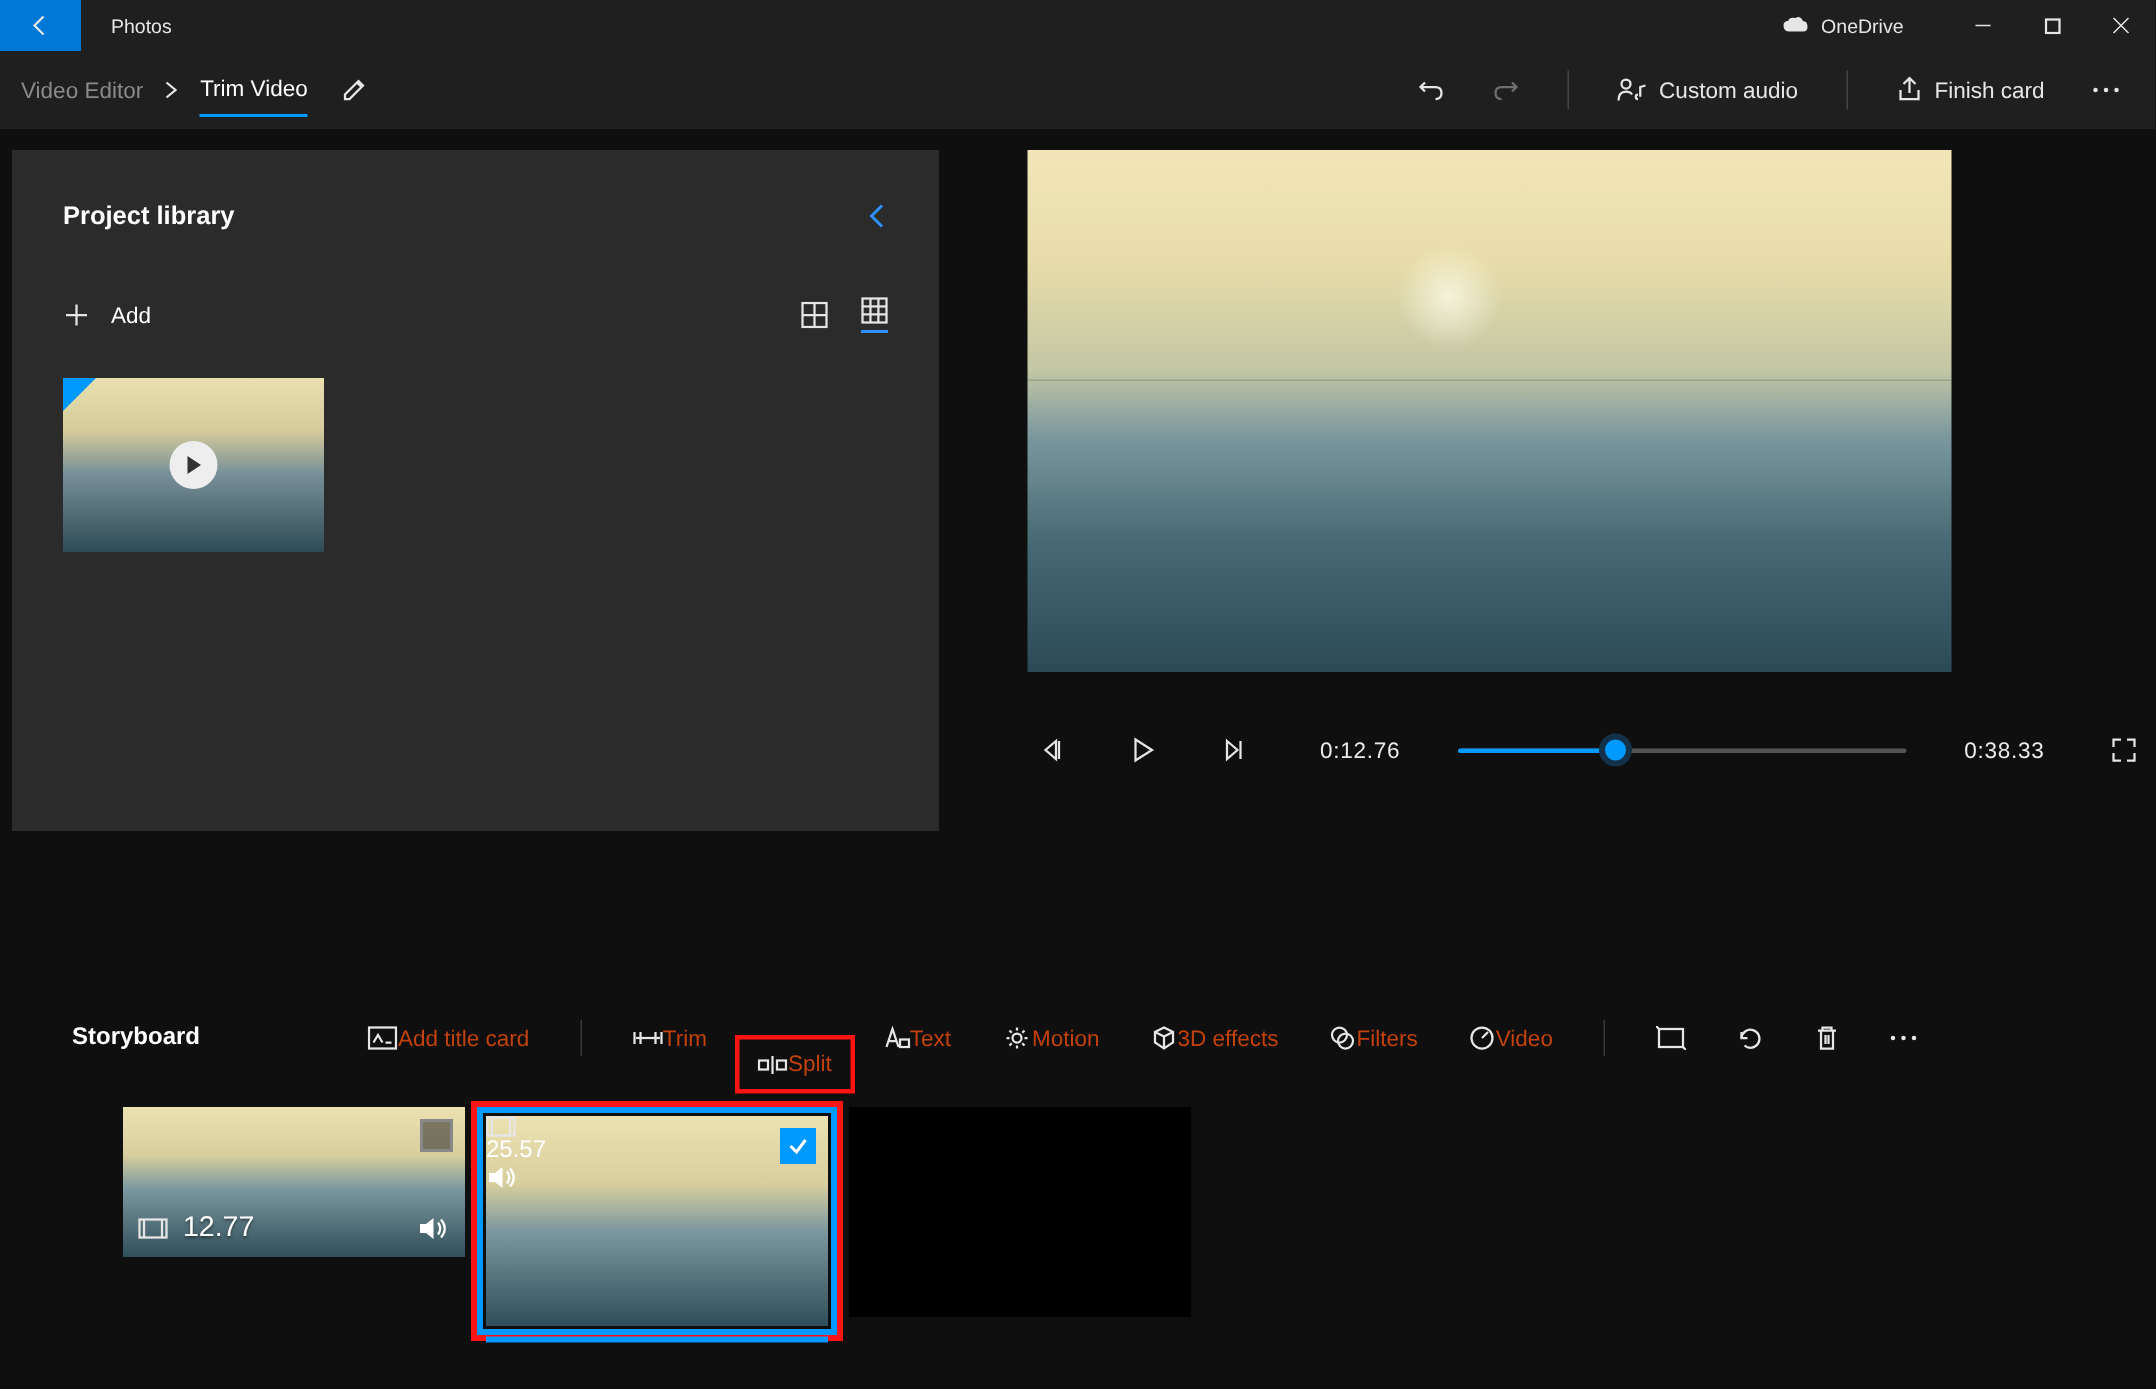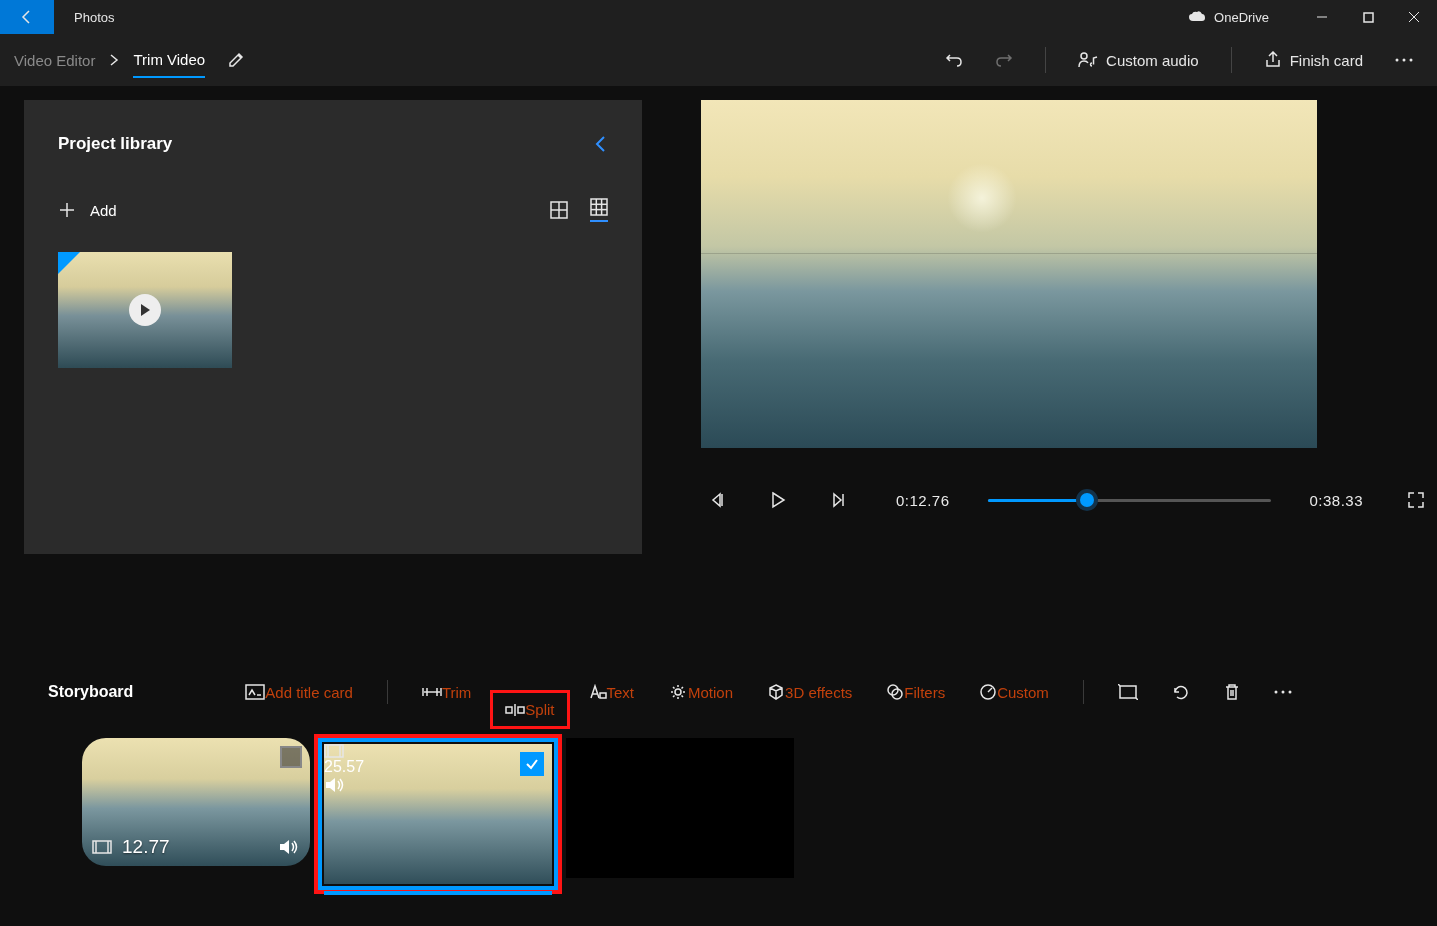--- a/index.html
+++ b/index.html
@@ -19,21 +19,21 @@
   .breadcrumb { display:flex; align-items:center; gap:14px; }
   .bc-item { color:#8a8a8a; }
   .bc-sep { color:#8a8a8a; }
   .bc-active { color:#fff; border-bottom: 2px solid #0099ff; padding-bottom: 8px; margin-top:8px;}
   .pencil { margin-left: 8px; }
   .toolbar-spacer { flex:1; }
   .tool-btn { display:flex; align-items:center; gap:8px; color:#e6e6e6; height:40px; padding: 0 10px; }
   .vsep { width:1px; height:26px; background:#444; margin:0 10px; }
 
   
-  .main { display:flex; height: calc(572px); padding: 14px 12px 0 24px; gap: 50px;}
+  .main { display:flex; height: calc(572px); padding: 14px 12px 0 8px; gap: 50px;}
   .library { width: 618px; height: 454px; background:#2b2b2b; padding: 34px 34px; position:relative; }
   .lib-header { display:flex; align-items:center; justify-content:space-between; }
   .lib-title { font-size:17px; font-weight:600; }
   .chevron-collapse { color:#2f8fff; }
   .lib-row2 { margin-top: 44px; display:flex; align-items:center; justify-content:space-between;}
   .add-btn { display:flex; align-items:center; gap:14px; font-size:15px;}
   .view-toggle { display:flex; gap:22px; align-items:center;}
   .grid-small { border-bottom:2px solid #2f8fff; padding-bottom:4px; }
   .lib-thumb { margin-top: 30px; width:174px; height:116px; position:relative; background: linear-gradient(180deg, #e9dfaf 0%, #d6cc9b 30%, #789098 55%, #2e4b55 100%); }
   .lib-thumb::after { content:""; position:absolute; top:0; left:0; border-top:22px solid #0099ff; border-right:22px solid transparent; }
@@ -52,21 +52,21 @@
   .seek-fill { position:absolute; left:0; top:0; height:3px; background:#0099ff; width:35%; border-radius:2px;}
   .seek-thumb { position:absolute; left:35%; top:50%; transform:translate(-50%,-50%); width:22px; height:22px; border-radius:50%; background:#0099ff; border:4px solid #13324a;}
   .storybar { height: 68px; display:flex; align-items:center; padding: 0 40px 0 48px; gap: 10px; font-size:15px; }
   .story-title { font-weight:600; font-size:16px; margin-right: 90px;}
   .sbtn { display:flex; align-items:center; padding: 8px 12px; color:#c2410c; }
   .sbtn.hl { outline: 3px solid #ff1414; margin-top: 35px; }
   .vsep2 { width:1px; height:24px; background:#3a3a3a; margin:0 12px;}
   
   
   .clips { padding: 12px 0 0 82px; display:flex; gap:8px;}
-  .clip { width:228px; height:128px; background: linear-gradient(180deg, #ece1b1 0%, #d8cf9e 32%, #7b979f 55%, #304e59 100%); position:relative;border-radius:24px; }
+  .clip { width:228px; height:100px; background: linear-gradient(180deg, #ece1b1 0%, #d8cf9e 32%, #7b979f 55%, #304e59 100%); position:relative; }
   .clip .mute { position:absolute; right:10px; bottom:10px; }
   .clip .dur { position:absolute; left:10px; bottom:8px; display:flex; align-items:center; gap:10px; font-size:19px; font-weight:500; text-shadow:0 1px 2px rgba(0,0,0,0.5);}
   .clip .chk { position:absolute; top:8px; right:8px; width:22px; height:22px; border:2px solid #888; background:rgba(50,50,50,0.6);}
   
   .clip-sel-wrap { padding:6px; outline: 4px solid #ff1414; position:relative;}
   .clip-sel { width:228px; height:140px; background: linear-gradient(180deg, #ece1b1 0%, #d8cf9e 32%, #7b979f 55%, #304e59 100%); position:relative; outline: 4px solid #0099ff; outline-offset: 2px;}
   .clip-sel .underline { position:absolute; left:0; right:0; bottom:-11px; height:4px; background:#0099ff;}
   .clip-sel .chk-on { position:absolute; top:8px; right:8px; width:24px; height:24px; background:#0099ff; display:flex; align-items:center; justify-content:center;}
   
   .empty-clip { width:228px; height:140px; background:#000; }
@@ -298,21 +298,21 @@
         <circle cx="7" cy="7" r="5" class="ico-stroke"></circle>
         <circle cx="11" cy="11" r="5" class="ico-stroke"></circle>
       </svg>
     <span>Filters</span>
   </div>
   <div class="sbtn">
     <svg width="18" height="18">
         <circle cx="9" cy="9" r="7" class="ico-stroke"></circle>
         <path d="M9 9 L13 5" class="ico-stroke"></path>
       </svg>
-    <span>Custom</span>
+    <span>Video</span>
   </div>
   <div class="vsep2"></div>
   <div class="sbtn">
       <svg width="20" height="16">
         <rect x="2" y="2" width="16" height="12" class="ico-stroke"></rect>
         <path d="M2 2 L-1 -1 M18 14 L21 17" class="ico-stroke"></path>
       </svg>
     </div>
   <div class="sbtn">
       <svg width="18" height="18">

